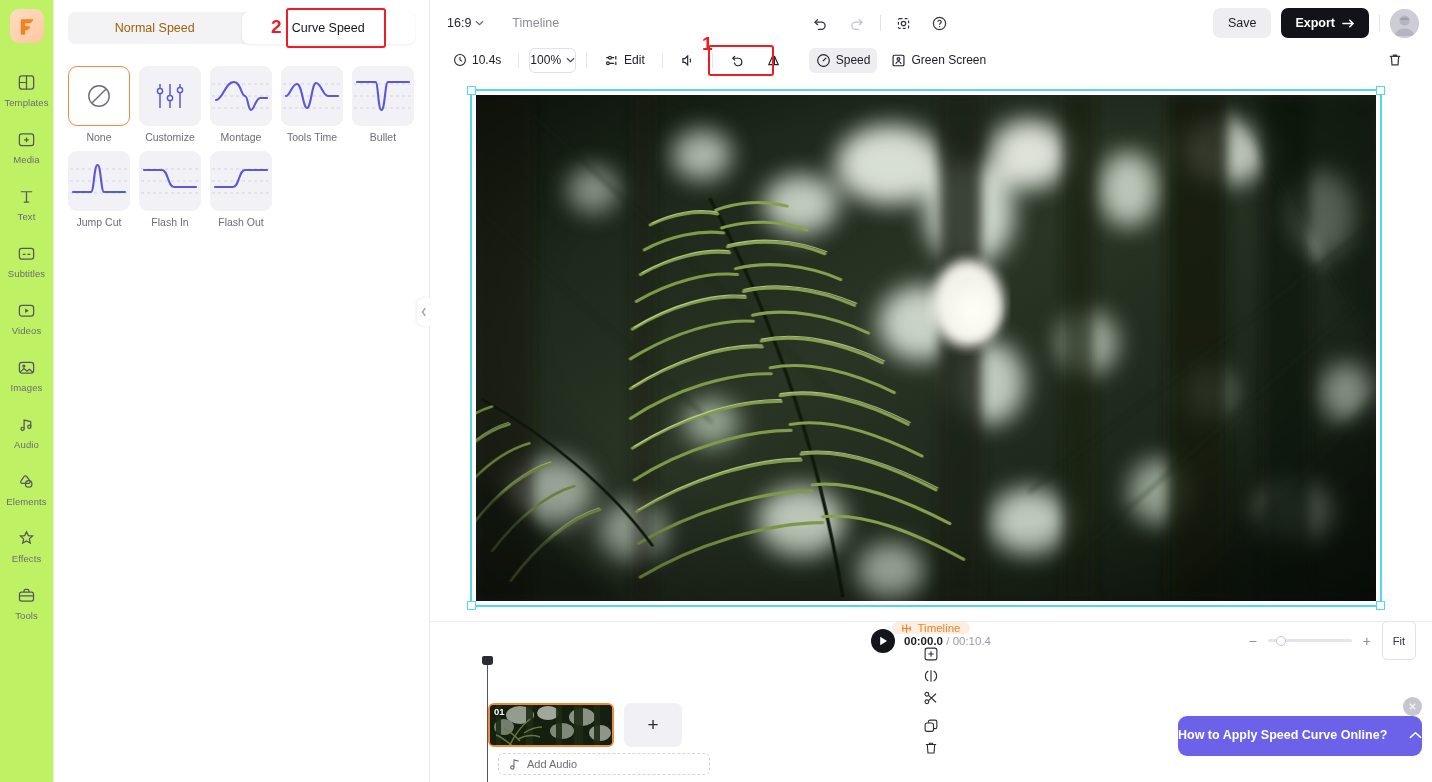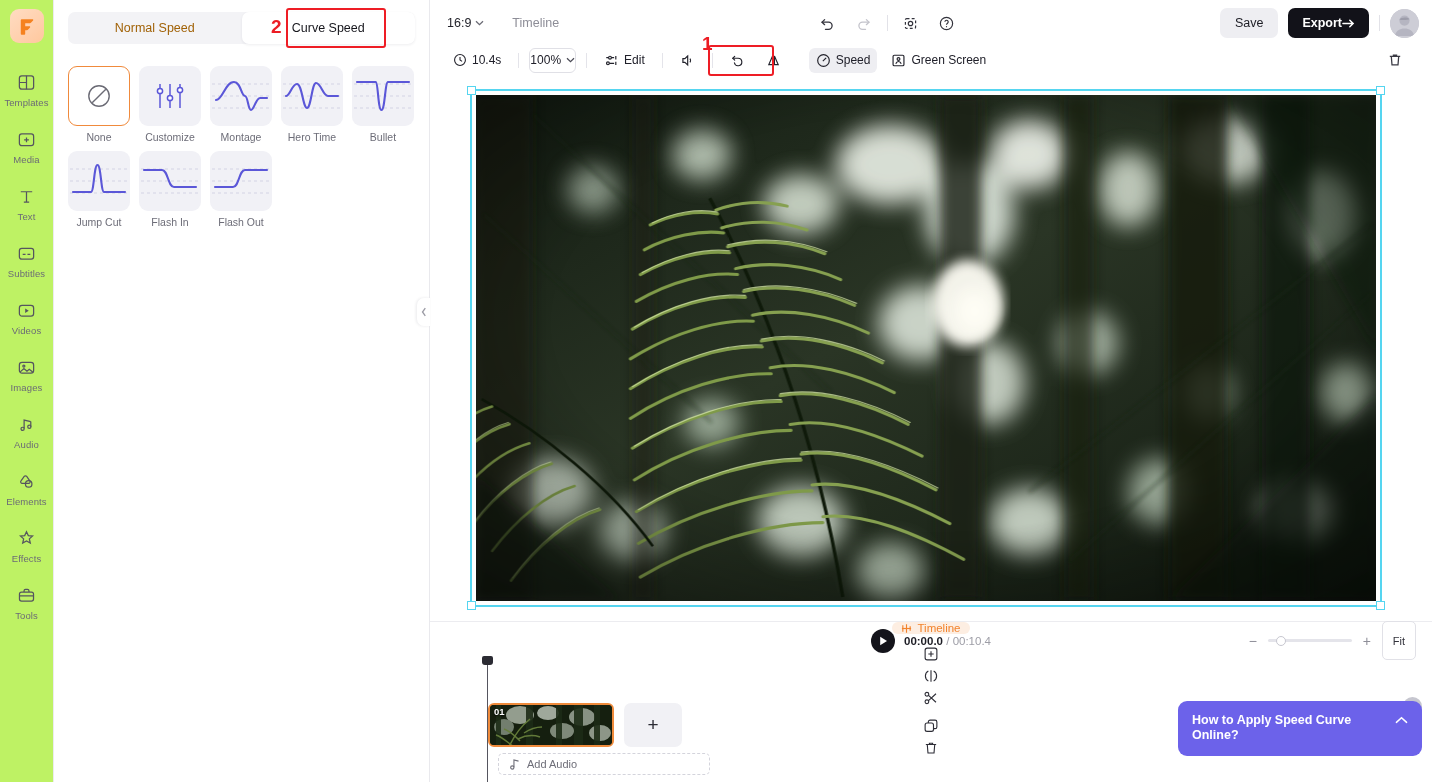--- a/index.html
+++ b/index.html
@@ -97,21 +97,21 @@
     align-items:center; justify-content:center; cursor:pointer;
   }
   .vsep { width:1px; height:16px; background:#e2e2e8; }
   .btn-save {
     height: 30px; padding: 0 15px; border-radius: 7px; background: #eeeef2;
     display:flex; align-items:center; font-size:12.5px; color:#1c1c24; cursor:pointer;
     border: none;
   }
   .btn-export {
     height: 30px; padding: 0 14px; border-radius: 7px; background: #121219;
-    display:flex; align-items:center; font-size:12.5px; color:#ffffff;
+    display:flex; align-items:center; gap:7px; font-size:12.5px; color:#ffffff;
     cursor:pointer; border:none; font-weight:600;
   }
   .avatar {
     width: 29px; height: 29px; border-radius: 50%; background:#c9c9d2;
     overflow:hidden; cursor:pointer; position:relative;
   }
 
   
   .actionbar {
     height: 32px; flex: 0 0 32px; display:flex; align-items:center;
@@ -181,21 +181,21 @@
   .audio-row {
     position:absolute; left:68px; top:94px; width: 212px; height: 22px;
     border: 1px dashed #d4d4dc; border-radius: 5px; display:flex; align-items:center;
     gap: 7px; padding-left: 10px; cursor:pointer;text-align:right;
   }
   .audio-row span { font-size:11px; color:#6e6e78; }
 
   
   .banner {
     position:absolute; right: 10px; bottom: 26px; width: 244px;
-    background: #6c62ea; border-radius: 9px; padding: 12px 14px;
+    background: #6c62ea; border-radius: 9px; padding: 12px 0;
     display:flex; align-items:flex-start; gap:8px; cursor:pointer;
   }
   .banner-txt { font-size:12.5px; font-weight:700; color:#fff; line-height:1.25; flex:1; }
   .banner-close {
     position:absolute; right: 10px; bottom: 66px; width: 19px; height: 19px;
     border-radius:50%; background:#c6c6cf; display:flex; align-items:center;
     justify-content:center; cursor:pointer;
   }
 </style>
 </head>
@@ -360,21 +360,21 @@
           <div class="preset-lb">Montage</div>
         </div>
 
         <div class="preset">
           <div class="preset-box">
             <svg width="62" height="60" viewBox="0 0 62 60" fill="none">
               <path d="M2 18h58M2 30h58M2 42h58" stroke="#d3d3e4" stroke-width="1" stroke-dasharray="3 3"></path>
               <path d="M5 30 C 9 30, 11 18, 16 18 C 21 18, 22 42, 26 42 C 30 42, 31 17, 35 17 C 40 17, 42 30, 47 30 L 57 30" stroke="#5b57d8" stroke-width="2.1" stroke-linecap="round"></path>
             </svg>
           </div>
-          <div class="preset-lb">Hero Time</div>
+          <div class="preset-lb">Tools Time</div>
         </div>
 
         <div class="preset">
           <div class="preset-box">
             <svg width="62" height="60" viewBox="0 0 62 60" fill="none">
               <path d="M2 18h58M2 30h58M2 42h58" stroke="#d3d3e4" stroke-width="1" stroke-dasharray="3 3"></path>
               <path d="M5 16 L 24 16 C 26 16, 26 44, 29.5 44 C 33 44, 33 16, 36 16 L 57 16" stroke="#5b57d8" stroke-width="2.1" stroke-linecap="round"></path>
             </svg>
           </div>
           <div class="preset-lb">Bullet</div>

